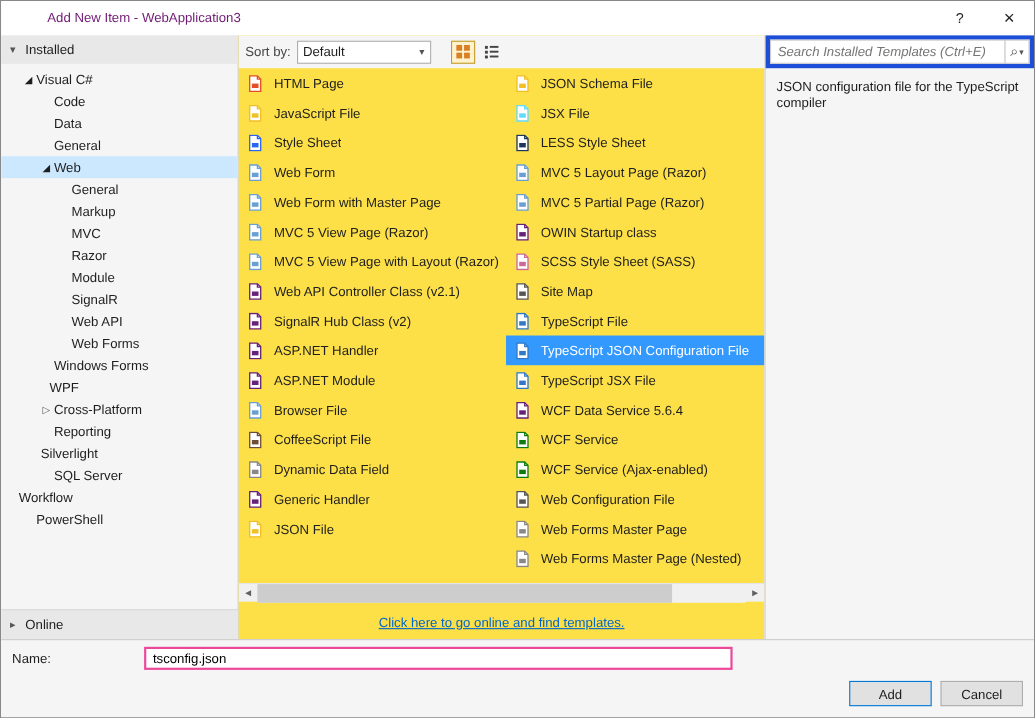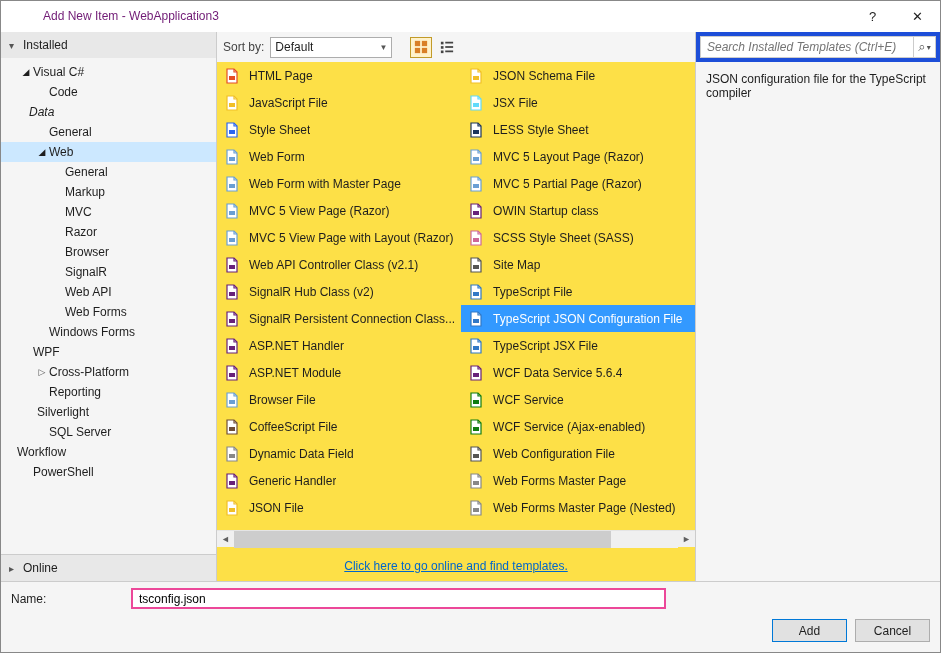--- a/index.html
+++ b/index.html
@@ -75,21 +75,21 @@
     </div>
     <div class="tree" id="tree">
         <div class="tree-item" style="padding-left: 20px;">
           <span class="tri" style="color: rgb(30, 30, 30);">◢</span>
           <span class="lbl">Visual C#</span>
         </div>
         <div class="tree-item" style="padding-left: 36px;">
           <span class="tri"></span>
           <span class="lbl">Code</span>
         </div>
-        <div class="tree-item" style="padding-left: 16px; font-style: italic;">
+        <div class="tree-item" style="padding-left: 36px;">
           <span class="tri"></span>
           <span class="lbl">Data</span>
         </div>
         <div class="tree-item" style="padding-left: 36px;">
           <span class="tri"></span>
           <span class="lbl">General</span>
         </div>
         <div class="tree-item selected" style="padding-left: 36px;">
           <span class="tri" style="color: rgb(30, 30, 30);">◢</span>
           <span class="lbl">Web</span>
@@ -105,39 +105,39 @@
         <div class="tree-item" style="padding-left: 52px;">
           <span class="tri"></span>
           <span class="lbl">MVC</span>
         </div>
         <div class="tree-item" style="padding-left: 52px;">
           <span class="tri"></span>
           <span class="lbl">Razor</span>
         </div>
         <div class="tree-item" style="padding-left: 52px;">
           <span class="tri"></span>
-          <span class="lbl">Browser</span>
+          <span class="lbl">Module</span>
         </div>
         <div class="tree-item" style="padding-left: 52px;">
           <span class="tri"></span>
           <span class="lbl">SignalR</span>
         </div>
         <div class="tree-item" style="padding-left: 52px;">
           <span class="tri"></span>
           <span class="lbl">Web API</span>
         </div>
         <div class="tree-item" style="padding-left: 52px;">
           <span class="tri"></span>
           <span class="lbl">Web Forms</span>
         </div>
         <div class="tree-item" style="padding-left: 36px;">
           <span class="tri"></span>
           <span class="lbl">Windows Forms</span>
         </div>
-        <div class="tree-item" style="padding-left: 20px;">
+        <div class="tree-item" style="padding-left: 32px;">
           <span class="tri"></span>
           <span class="lbl">WPF</span>
         </div>
         <div class="tree-item" style="padding-left: 36px;">
           <span class="tri">▷</span>
           <span class="lbl">Cross-Platform</span>
         </div>
         <div class="tree-item" style="padding-left: 36px;">
           <span class="tri"></span>
           <span class="lbl">Reporting</span>
@@ -279,30 +279,20 @@
             </div>
             <div class="list-item">
               <span class="icon">
                 <svg class="file-icon" viewBox="0 0 16 16">
                   <path d="M3 1 L10 1 L13 4 L13 15 L3 15 Z" fill="#fff" stroke="#68217a" stroke-width="1.2"></path>
                   <path d="M10 1 L10 4 L13 4" fill="none" stroke="#68217a" stroke-width="1.2"></path>
                   <rect x="5" y="8" width="6" height="4" fill="#68217a"></rect>
                 </svg>
               </span>
               <span class="txt">SignalR Hub Class (v2)</span>
-            </div>
-            <div class="list-item">
-              <span class="icon">
-                <svg class="file-icon" viewBox="0 0 16 16">
-                  <path d="M3 1 L10 1 L13 4 L13 15 L3 15 Z" fill="#fff" stroke="#68217a" stroke-width="1.2"></path>
-                  <path d="M10 1 L10 4 L13 4" fill="none" stroke="#68217a" stroke-width="1.2"></path>
-                  <rect x="5" y="8" width="6" height="4" fill="#68217a"></rect>
-                </svg>
-              </span>
-              <span class="txt">SignalR Persistent Connection Class...</span>
             </div>
             <div class="list-item">
               <span class="icon">
                 <svg class="file-icon" viewBox="0 0 16 16">
                   <path d="M3 1 L10 1 L13 4 L13 15 L3 15 Z" fill="#fff" stroke="#68217a" stroke-width="1.2"></path>
                   <path d="M10 1 L10 4 L13 4" fill="none" stroke="#68217a" stroke-width="1.2"></path>
                   <rect x="5" y="8" width="6" height="4" fill="#68217a"></rect>
                 </svg>
               </span>
               <span class="txt">ASP.NET Handler</span>

